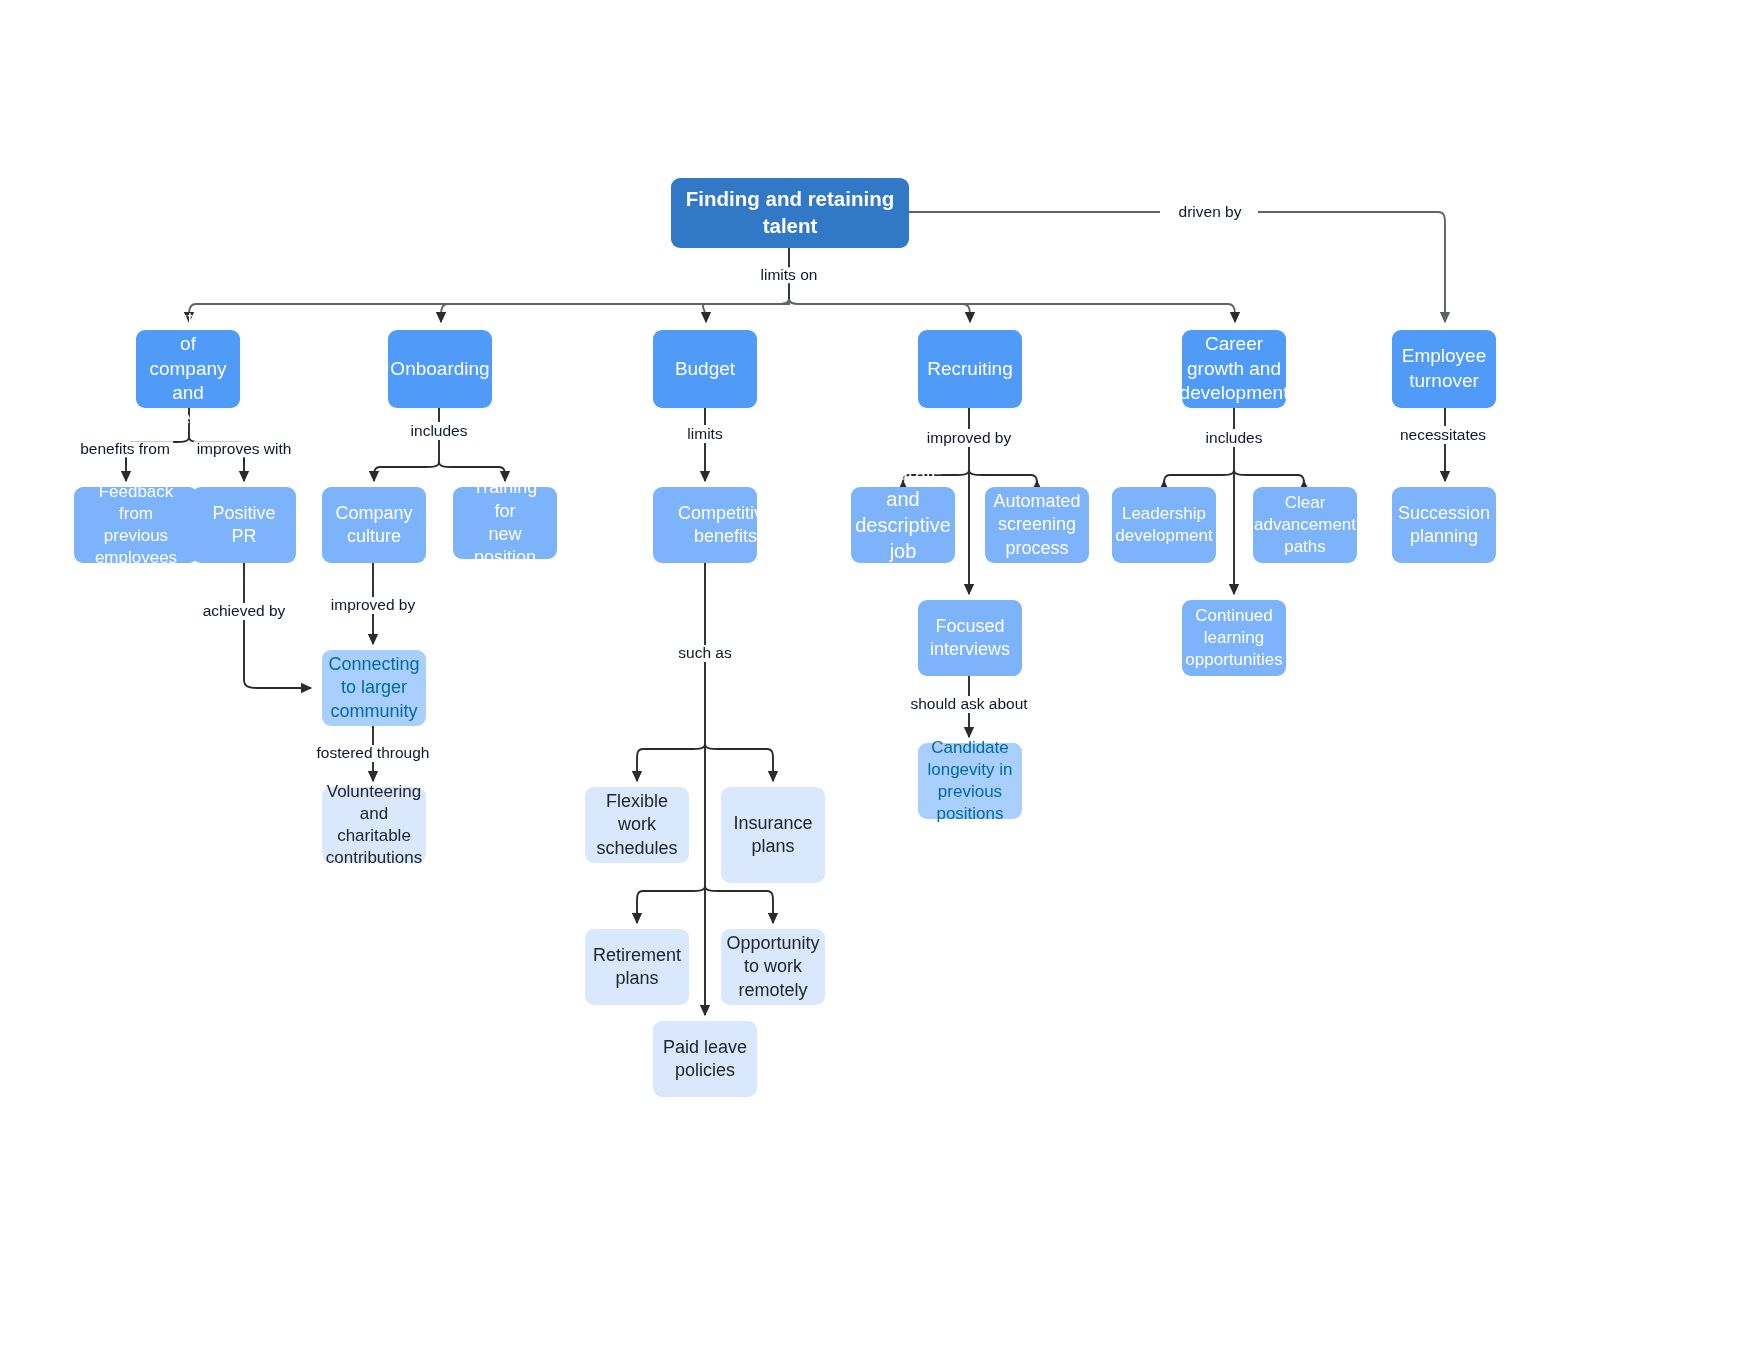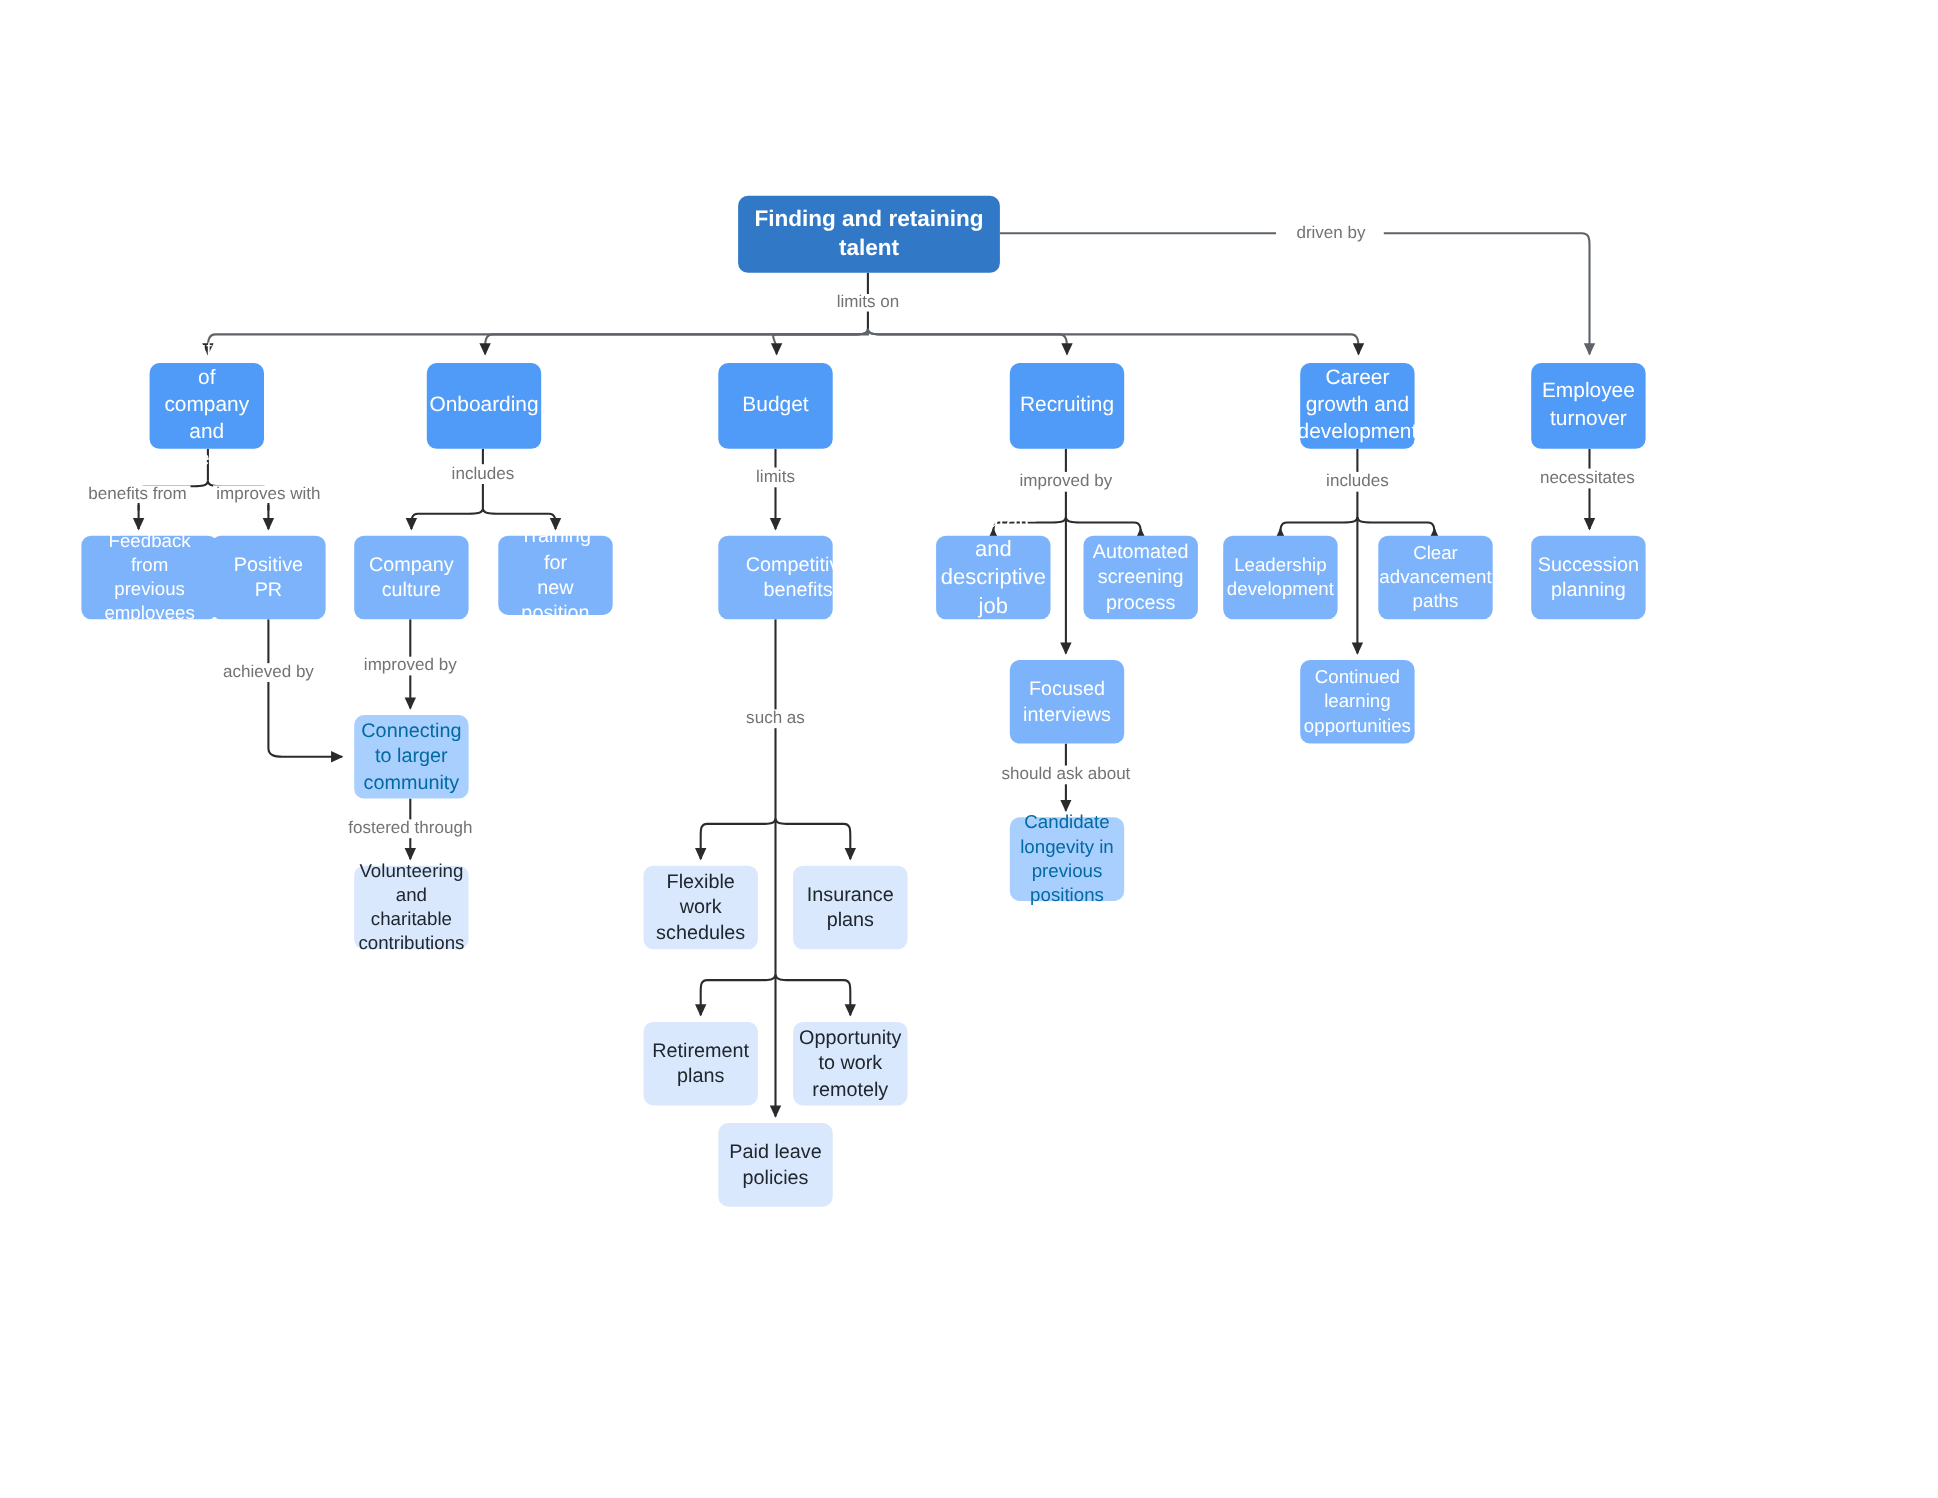--- a/index.html
+++ b/index.html
@@ -60,21 +60,21 @@
     font-size: 18px;
   }
   .lvl-4 {
     background: #d9e8fd;
     color: #20262e;
     font-size: 18px;
   }
   .edge-label {
     position: absolute;
     font-size: 15.5px;
-    color: #737373;
+    color: #0f172a;
     white-space: nowrap;
     background: #ffffff;
     padding: 0 3px;
     transform: translate(-50%, -50%);
     line-height: 1;
   }
 </style>
 </head>
 <body>
 
@@ -207,21 +207,21 @@
 and
 charitable
 contributions</div>
   <div class="node lvl-3" style="left:918px;top:743px;width:104px;height:76px;font-size:17px;">Candidate
 longevity in
 previous
 positions</div>
 
   <div class="node lvl-4" style="left:585px;top:787px;width:104px;height:76px;">Flexible work
 schedules</div>
-  <div class="node lvl-4" style="left:721px;top:787px;width:104px;height:76px;">Insurance
+  <div class="node lvl-4" style="left:721px;top:787px;width:104px;height:96px;">Insurance
 plans</div>
   <div class="node lvl-4" style="left:585px;top:929px;width:104px;height:76px;">Retirement
 plans</div>
   <div class="node lvl-4" style="left:721px;top:929px;width:104px;height:76px;">Opportunity
 to work
 remotely</div>
   <div class="node lvl-4" style="left:653px;top:1021px;width:104px;height:76px;">Paid leave
 policies</div>
 
   <div class="edge-label" style="left:789px;top:275px;">limits on</div>

